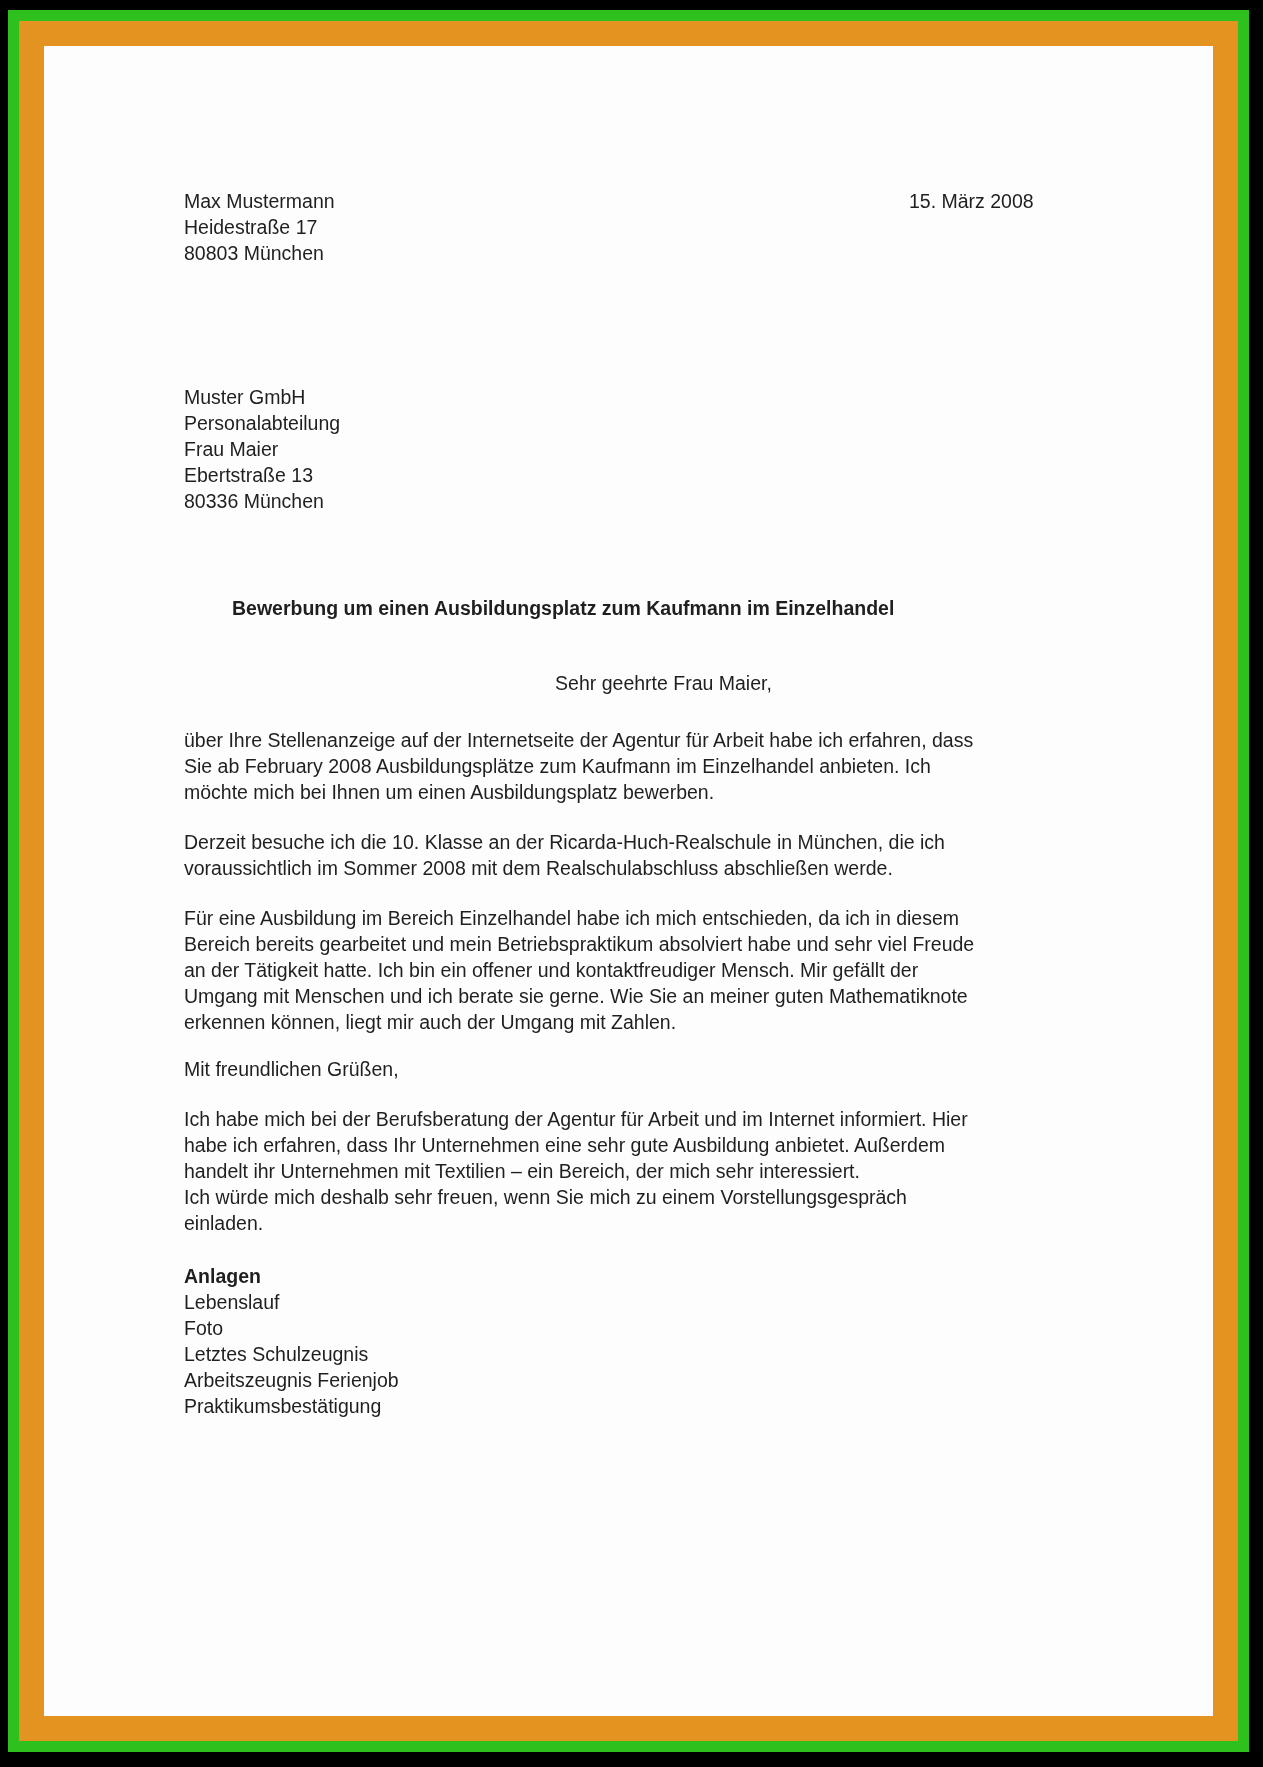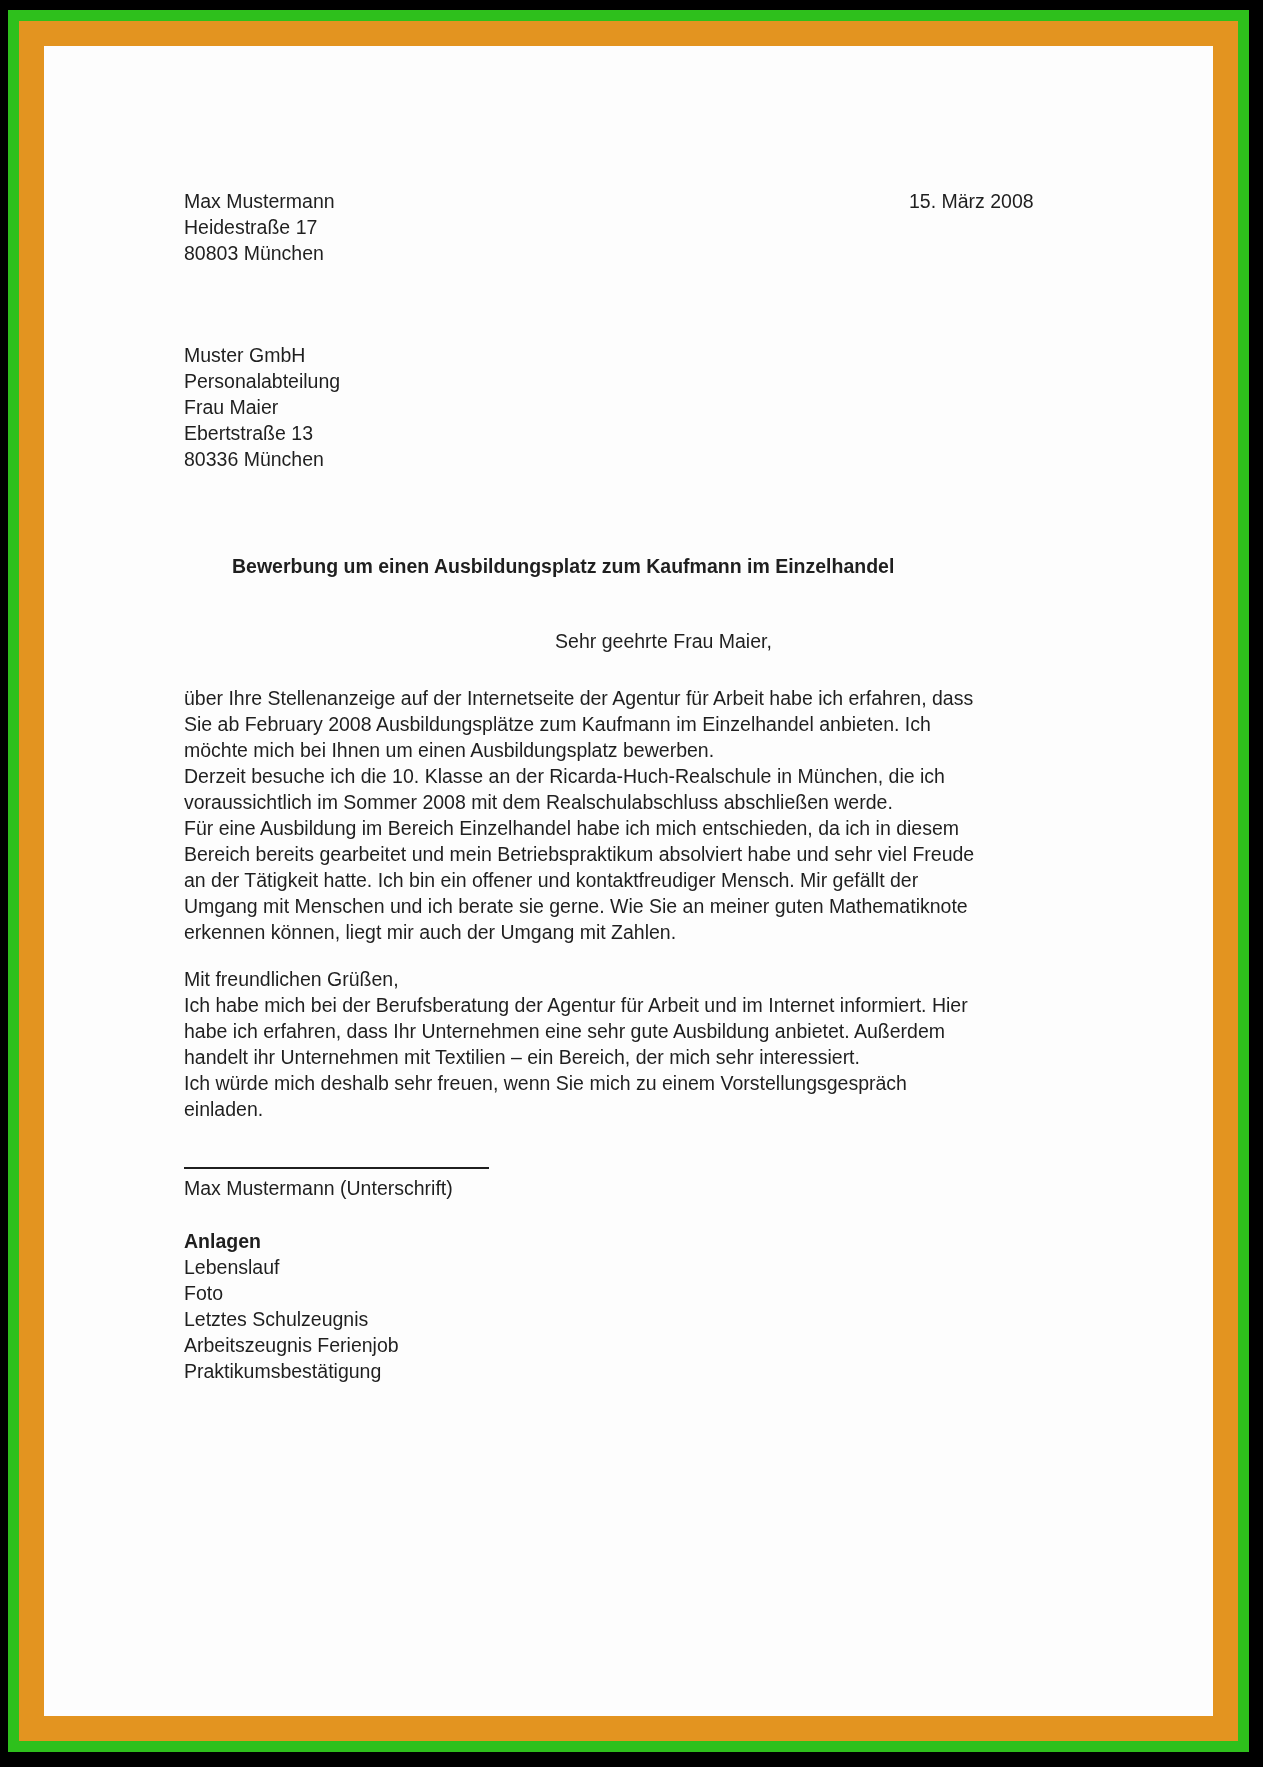--- a/index.html
+++ b/index.html
@@ -41,31 +41,31 @@
     white-space: pre-line;
   }
   .header-row { position: relative; }
   .date {
     position: absolute;
     left: 725px;
     top: 0;
     font-size: 19.5px;
     line-height: 26px;
   }
-  .recipient { margin-top: 76px; }
+  .recipient { margin-top: 118px; }
   .subject {
     margin-top: 81px;
     font-size: 19.5px;
     line-height: 26px;
     font-weight: bold;
     margin-left: 48px;
   }
   .salutation { margin-top: 49px; text-align: center; }
   .para-first { margin-top: 31px; }
-  .para { }
+  .para { margin-top: 24px; }
   .closing { margin-top: 21px; }
   .sig-line {
     margin-top: 45px;
     width: 305px;
     height: 0;
     border-top: 2px solid var(--text);
   }
   .sig-name { margin-top: 6px; }
   .attachments { margin-top: 27px; }
   .attachments-heading {
@@ -109,24 +109,20 @@
 Umgang mit Menschen und ich berate sie gerne. Wie Sie an meiner guten Mathematiknote
 erkennen können, liegt mir auch der Umgang mit Zahlen.</div>
       <div class="block closing">Mit freundlichen Grüßen,</div>
 
       <div class="block para">Ich habe mich bei der Berufsberatung der Agentur für Arbeit und im Internet informiert. Hier
 habe ich erfahren, dass Ihr Unternehmen eine sehr gute Ausbildung anbietet. Außerdem
 handelt ihr Unternehmen mit Textilien – ein Bereich, der mich sehr interessiert.
 Ich würde mich deshalb sehr freuen, wenn Sie mich zu einem Vorstellungsgespräch
 einladen.</div>
 
-      <div class="signature">
-        <div class="sig-line"></div>
-        <div class="block sig-name">Max Mustermann (Unterschrift)</div>
-      </div>
 
       <div class="attachments">
         <div class="attachments-heading">Anlagen</div>
         <div class="line">Lebenslauf</div>
         <div class="line">Foto</div>
         <div class="line">Letztes Schulzeugnis</div>
         <div class="line">Arbeitszeugnis Ferienjob</div>
         <div class="line">Praktikumsbestätigung</div>
       </div>
 

